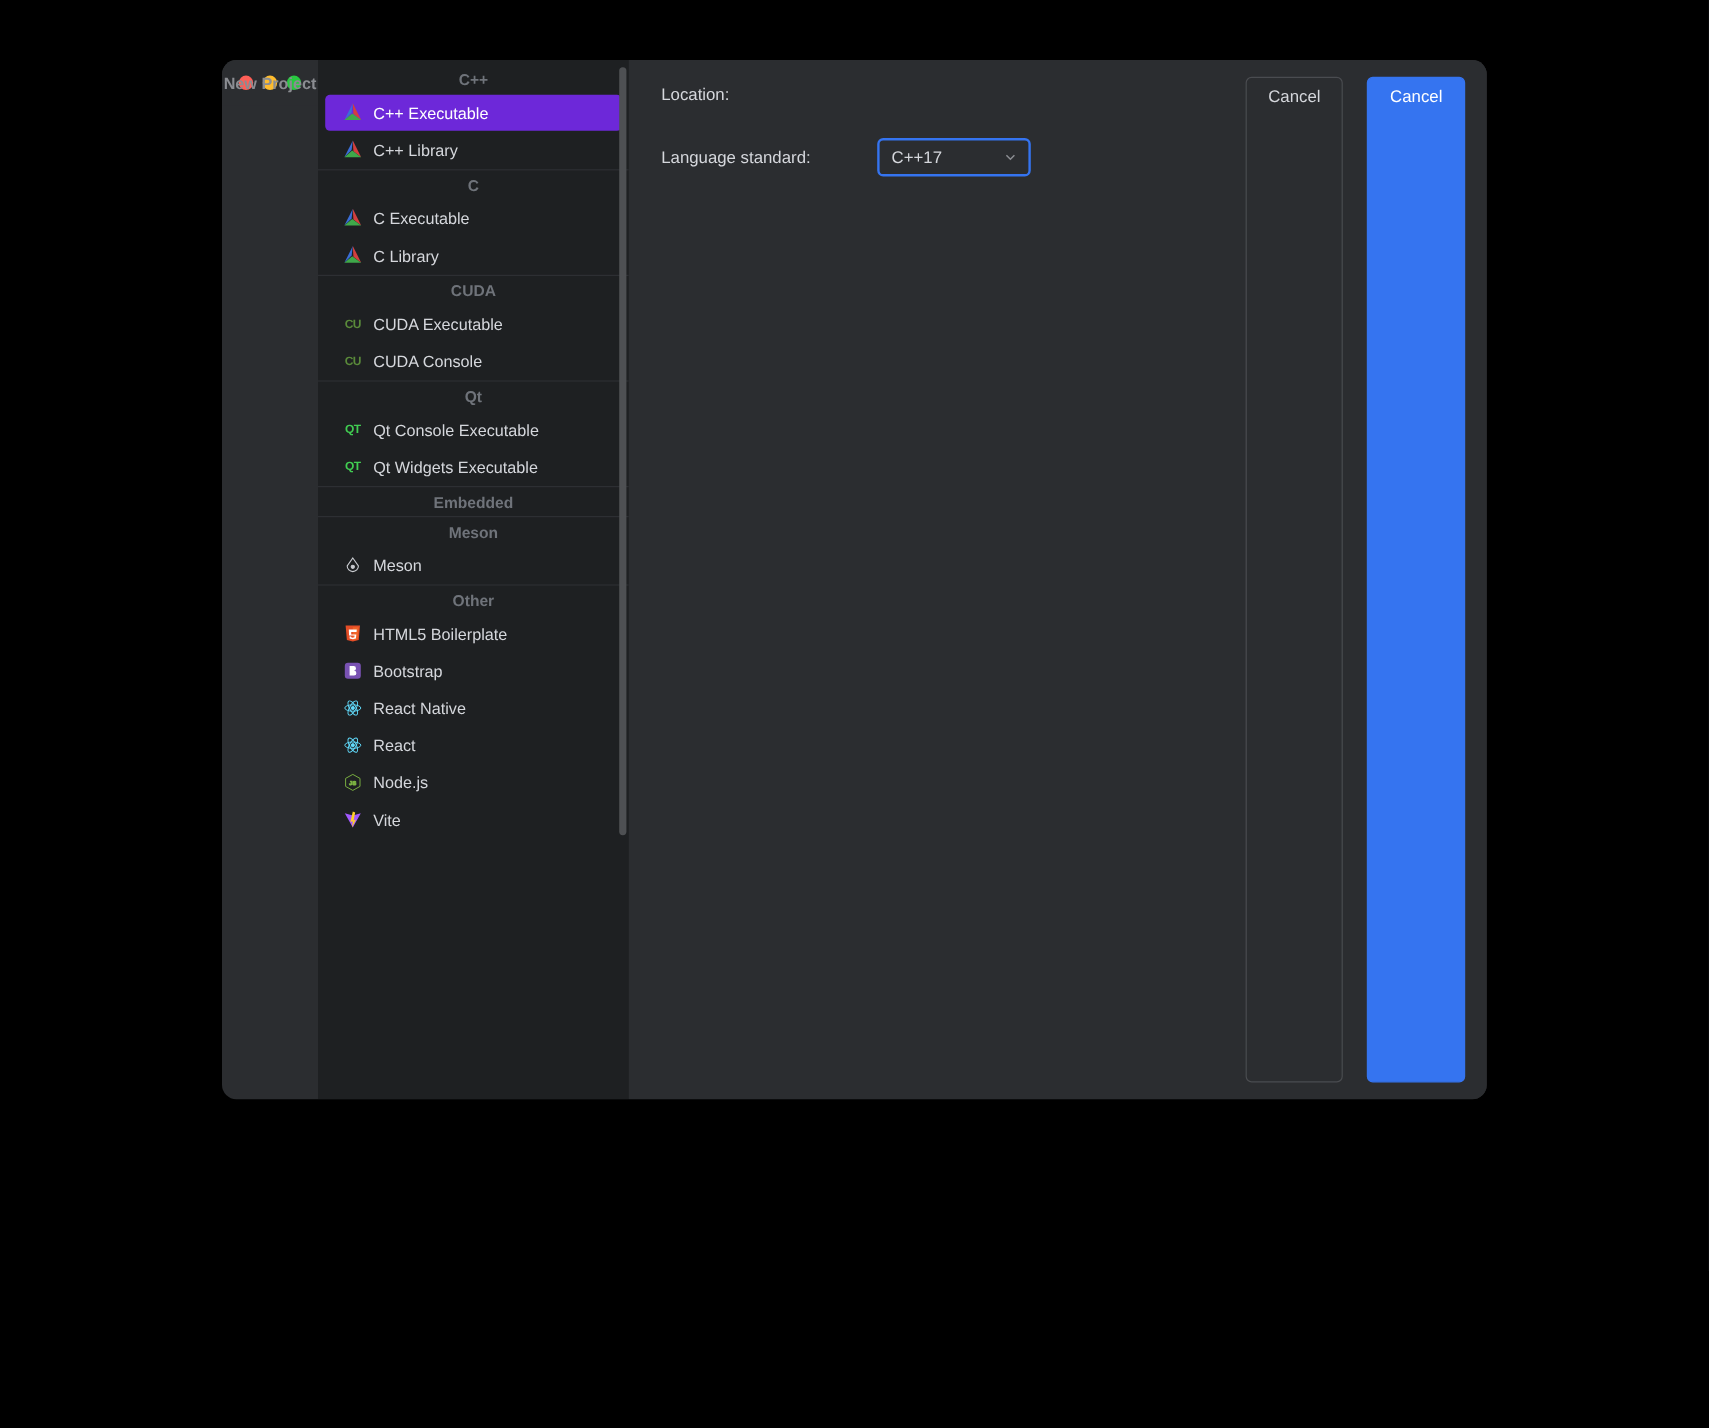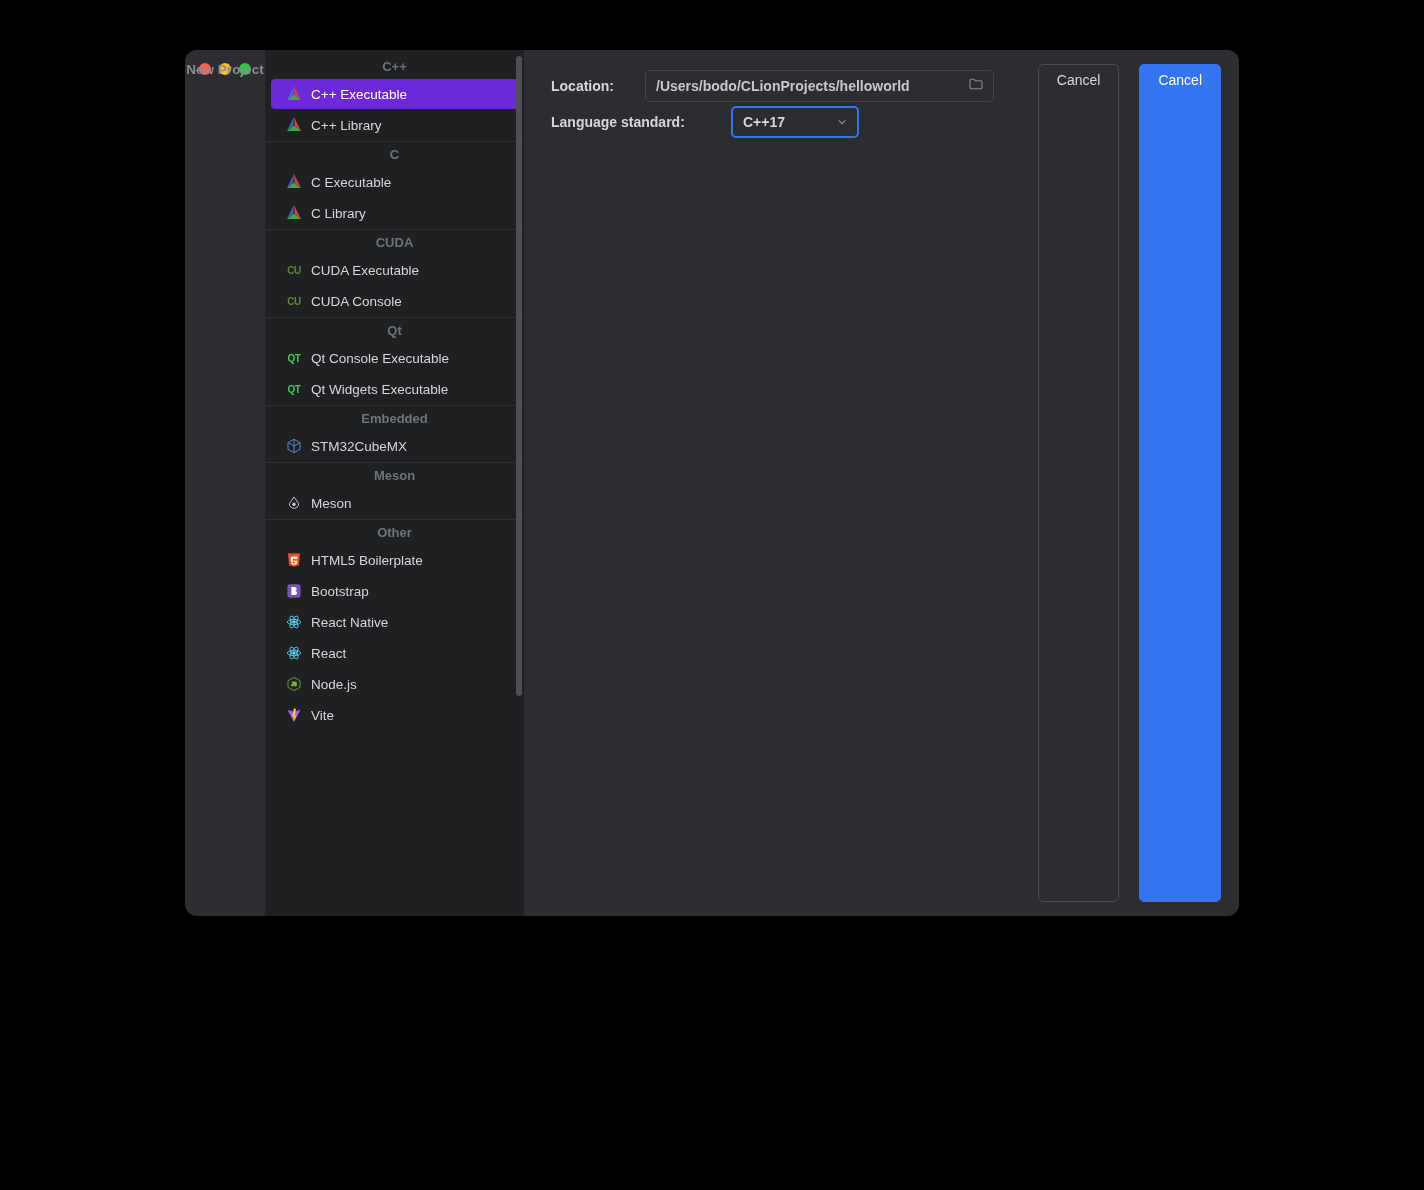--- a/index.html
+++ b/index.html
@@ -99,22 +99,21 @@
 }
 .main {
   flex: 1;
   background: #2b2d30;
   padding: 20px 26px;
 }
 .form-row {
   display: flex;
   align-items: center;
   gap: 16px;
-  margin-bottom: 4px;
-  font-weight: bold;
+  margin-bottom: 29px;
 }
 .form-label {
   color: #d5d7dc;
   font-size: 14px;
   min-width: 78px;
 }
 .form-label.wide { min-width: 164px; }
 .text-input {
   flex: 1;
   background: #2b2d30;
@@ -256,29 +255,20 @@
             </span>
             <span>Qt Console Executable</span>
           </div>
           <div class="item">
             <span class="icon">
               <span class="qt">QT</span>
             </span>
             <span>Qt Widgets Executable</span>
           </div>
           <div class="group-header">Embedded</div>
-          <div class="item">
-            <span class="icon">
-              <svg width="16" height="16" viewBox="0 0 24 24" fill="none" stroke="#5a8fe0" stroke-width="1.4">
-                <path d="M12 2l9 5v10l-9 5-9-5V7l9-5z"></path>
-                <path d="M12 2v20M3 7l9 5 9-5"></path>
-              </svg>
-            </span>
-            <span>STM32CubeMX</span>
-          </div>
           <div class="group-header">Meson</div>
           <div class="item">
             <span class="icon">
               <svg width="16" height="16" viewBox="0 0 24 24" fill="none" stroke="#c9cbd0" stroke-width="1.4">
                 <path d="M12 3l7 10a7 7 0 1 1-14 0l7-10z"></path>
                 <circle cx="12" cy="14" r="2" fill="#c9cbd0"></circle>
               </svg>
             </span>
             <span>Meson</span>
           </div>
@@ -342,28 +332,20 @@
             </span>
             <span>Vite</span>
           </div>
         </div>
       <div class="sidebar-scroll-indicator"></div>
     </div>
 
     <div class="main">
       <div class="form-row">
         <div class="form-label">Location:</div>
-        <div class="input-wrap">
-          <div class="text-input">/Users/bodo/CLionProjects/helloworld</div>
-          <span class="folder-icon">
-            <svg width="16" height="16" viewBox="0 0 24 24" fill="none" stroke="currentColor" stroke-width="1.6">
-                <path d="M3 7a2 2 0 0 1 2-2h4l2 2h8a2 2 0 0 1 2 2v8a2 2 0 0 1-2 2H5a2 2 0 0 1-2-2V7z"></path>
-              </svg>
-          </span>
-        </div>
       </div>
       <div class="form-row">
         <div class="form-label wide">Language standard:</div>
         <div class="select">
           <span>C++17</span>
           <span class="select-chevron">
             <svg width="10" height="10" viewBox="0 0 12 12">
                 <path d="M2 4l4 4 4-4" fill="none" stroke="currentColor" stroke-width="1.5"></path>
               </svg>
           </span>

